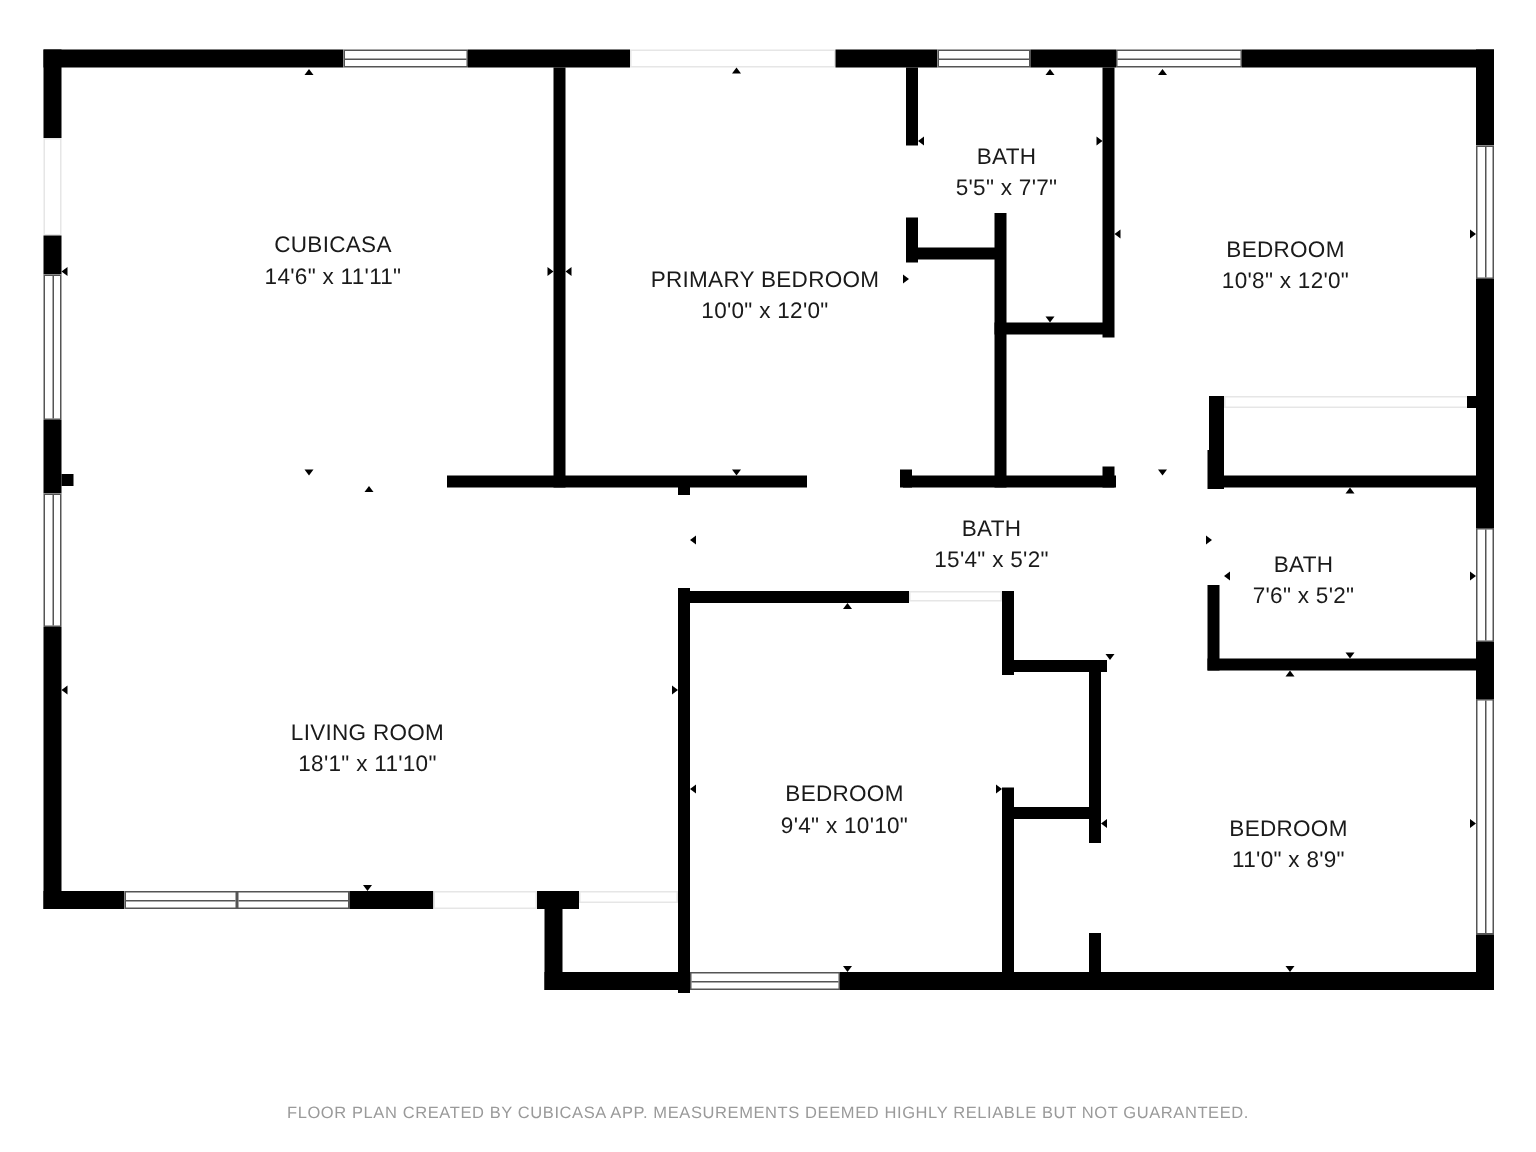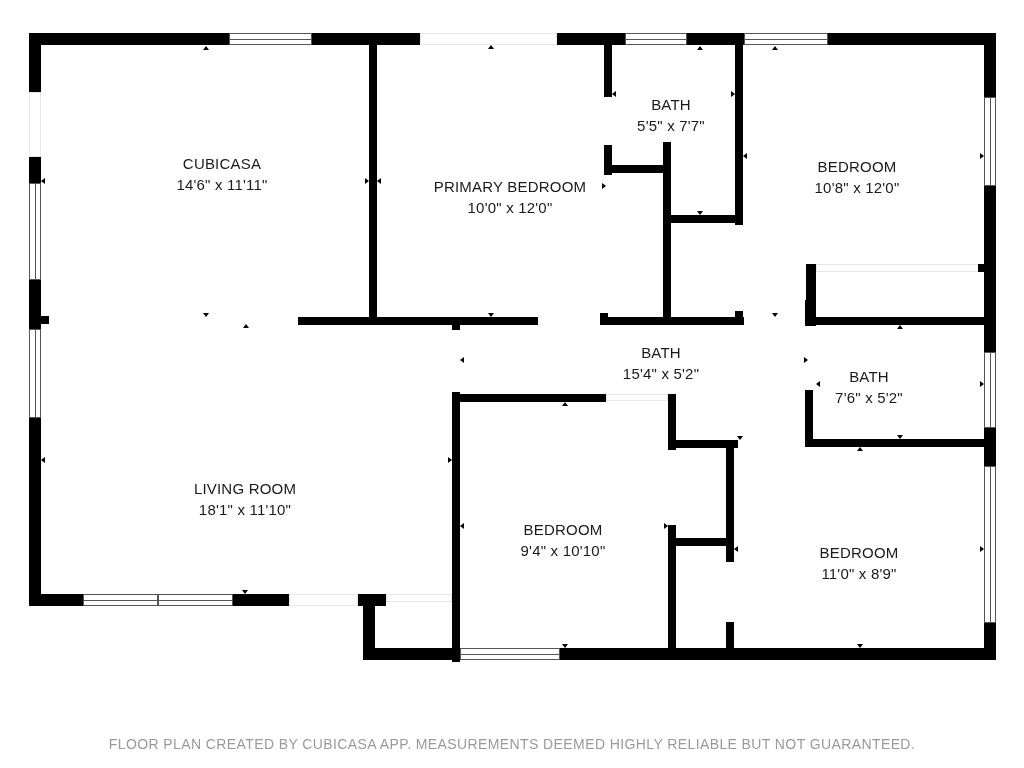--- a/index.html
+++ b/index.html
@@ -10,21 +10,21 @@
   .win.h::after { content:""; position:absolute; left:0; right:0; top:50%; height:0; border-top:1px solid #555; }
   .win.v::after { content:""; position:absolute; top:0; bottom:0; left:50%; width:0; border-left:1px solid #555; }
   .open { position:absolute; background:#fff; box-sizing:border-box; border:1px solid #e6e6e6; }
   .room { position:absolute; text-align:center; color:#1a1a1a; font-size:15px; line-height:21px; transform:translate(-50%,-50%); white-space:nowrap; letter-spacing:0.2px; }
   .room span { display:block; }
   .mk { position:absolute; width:0; height:0; }
   .mk.up { border-left:3px solid transparent; border-right:3px solid transparent; border-bottom:4px solid #000; }
   .mk.down { border-left:3px solid transparent; border-right:3px solid transparent; border-top:4px solid #000; }
   .mk.left { border-top:3px solid transparent; border-bottom:3px solid transparent; border-right:4px solid #000; }
   .mk.right { border-top:3px solid transparent; border-bottom:3px solid transparent; border-left:4px solid #000; }
-  .footer { position:absolute; left:0; width:1024px; top:736px; text-align:center; font-size:14px; color:#9a9a9a; letter-spacing:0.4px; }
+  .footer { position:absolute; left:0; width:1024px; top:736px; text-align:center; font-size:11px; color:#9a9a9a; letter-spacing:0.4px; }
 </style>
 </head>
 <body>
 
 <div class="plan">
 
   <div class="w" style="left:29px;top:33px;width:200px;height:12px;"></div>
   <div class="win h" style="left:229px;top:33px;width:83px;height:12px;"></div>
   <div class="w" style="left:312px;top:33px;width:108px;height:12px;"></div>
   <div class="open" style="left:420px;top:33px;width:137px;height:12px;"></div>

